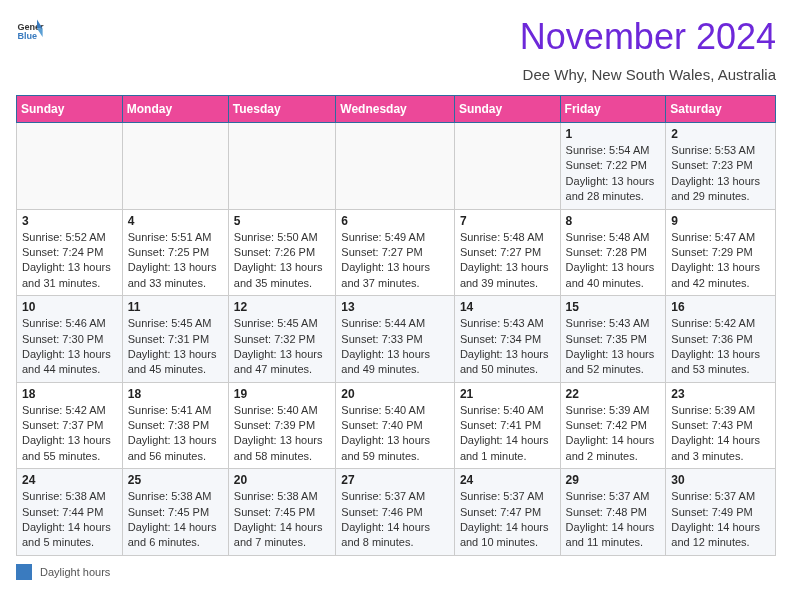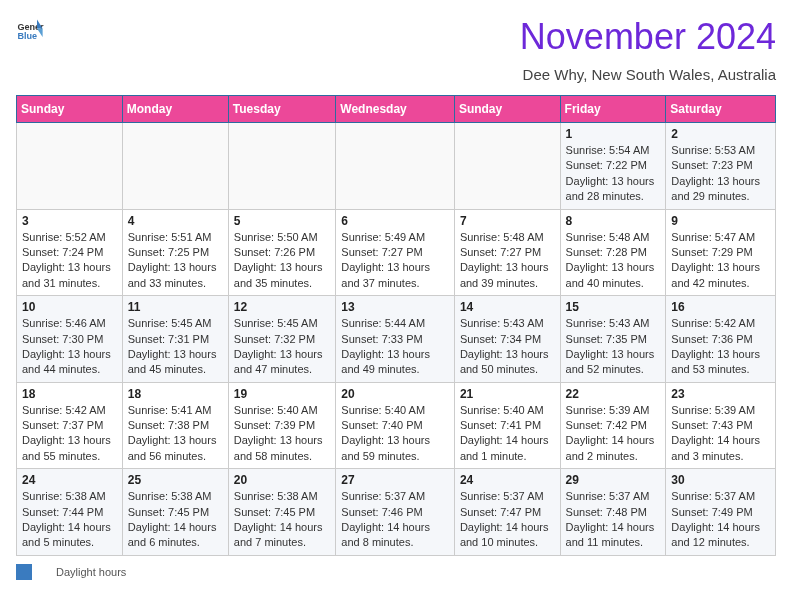--- a/index.html
+++ b/index.html
@@ -80,21 +80,21 @@
     }
     .empty-cell {
       background: #f9f9f9 !important;
     }
     .footer-note {
       margin-top: 8px;
       font-size: 11px;
       color: #555;
       display: flex;
       align-items: center;
-      gap: 24px;
+      gap: 8px;
     }
     .footer-swatch {
       width: 16px;
       height: 16px;
       background: #3a7bbf;
       display: inline-block;
     }
   </style>
 </head>
 <body>

